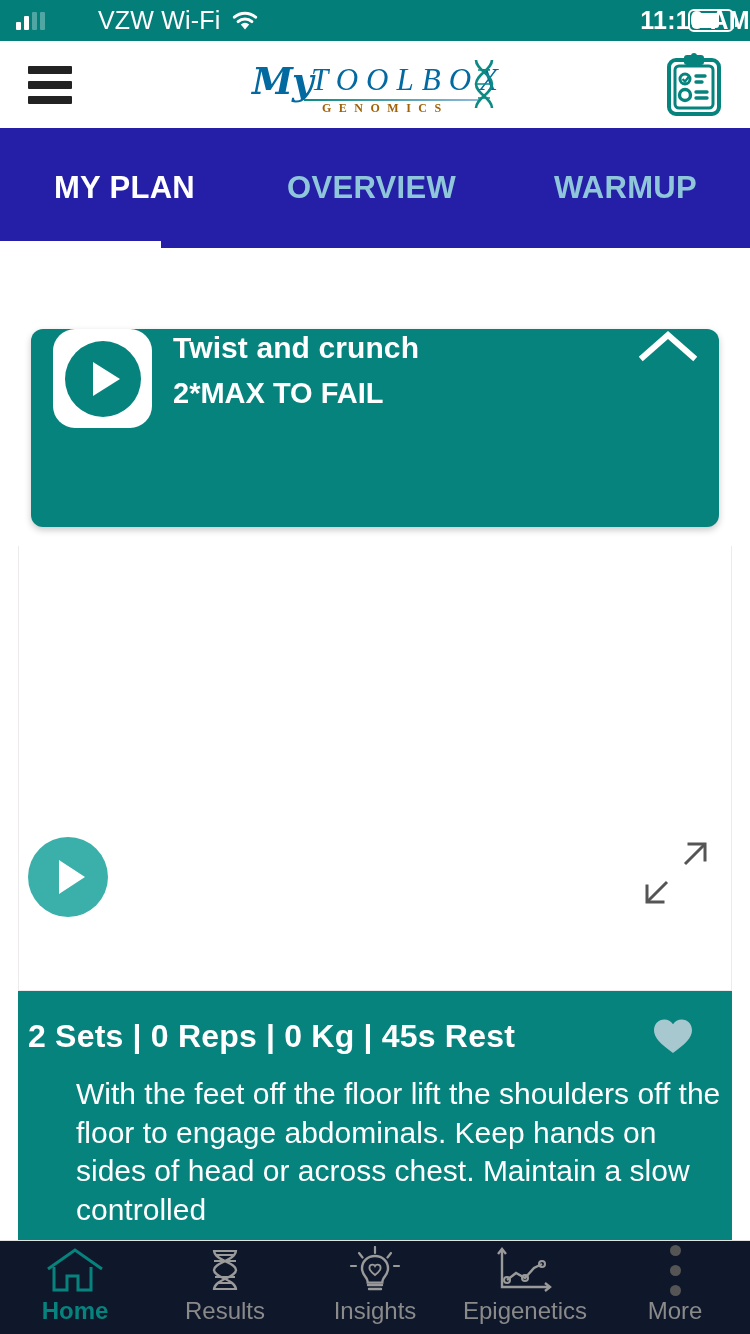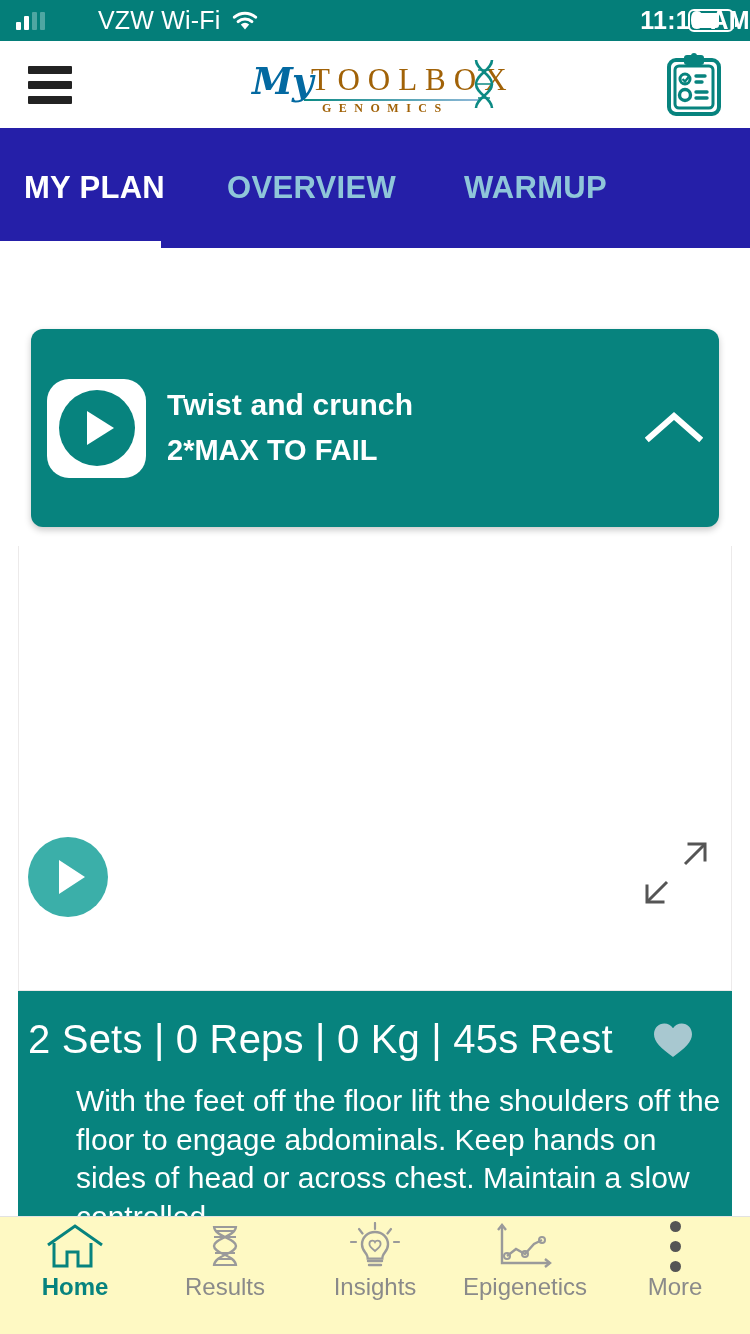--- a/index.html
+++ b/index.html
@@ -52,21 +52,21 @@
   }
   .logo { position:relative; width:252px; height:62px; }
   .logo .my {
     position:absolute; left:3px; top:5px;
     font-family:"DejaVu Serif", serif; font-style:italic; font-weight:700;
     font-size:37px; color:#0369a1; letter-spacing:-1px;
   }
   .logo .toolbox {
     position:absolute; left:62px; top:8px;
     font-family:"Liberation Serif", serif; font-size:31px;
-    letter-spacing:8px; color:#a16207;
+    letter-spacing:8px; color:#0369a1;font-style:italic;
   }
   .logo .rule {
     position:absolute; left:55px; top:45px; width:175px; height:2px;
     background:linear-gradient(to right,#0c8a84,#8fb8d8);
   }
   .logo .genomics {
     position:absolute; left:73px; top:47px;
     font-family:"Liberation Serif", serif; font-size:12px;
     letter-spacing:7.5px; color:#a16207; font-weight:700;
   }
@@ -74,36 +74,36 @@
   .clipboard { margin-left:auto; z-index:2; cursor:pointer; }
 
   
   .tabbar {
     position:absolute; top:128px; left:0; width:750px; height:120px;
     background:#251FA8; overflow:hidden;
   }
   .tabs { display:flex; align-items:center; height:100%; }
   .tab {
     flex:0 0 auto; font-size:31px; font-weight:700;
-    color:#8FC6D9; white-space:nowrap; letter-spacing:.3px; cursor:pointer;
+    color:#8FC6D9; white-space:nowrap; letter-spacing:.3px; cursor:pointer;margin-left:30px;
   }
   .tab.t0 { padding:0 0 0 24px; color:#fff; }
   .tab.t1 { padding:0 0 0 62px; }
   .tab.t2 { padding:0 0 0 68px; }
   .tab.t3 { padding:0 0 0 68px; }
   .tab-underline {
     position:absolute; bottom:0; left:0; width:161px; height:7px; background:#fff;
   }
 
   
   .ex-card {
     position:absolute; left:31px; top:329px; width:688px; height:198px;
     background:#07837E; border-radius:12px;
     box-shadow:0 3px 7px rgba(0,0,0,.22);
-    display:flex; align-items:center; padding:0 16px; cursor:pointer;
+    display:flex; padding:0 22px; cursor:pointer;
   }
   .ex-play {
     width:99px; height:99px; background:#fff; border-radius:22px;
     display:flex; align-items:center; justify-content:center; flex:0 0 auto;
   }
   .ex-play .circ {
     width:76px; height:76px; border-radius:50%; background:#07837E;
     display:flex; align-items:center; justify-content:center;
   }
   .ex-play .tri {
@@ -134,30 +134,30 @@
     border-bottom:17px solid transparent;
   }
   .vid-expand { position:absolute; right:18px; top:290px; cursor:pointer; }
 
   
   .detail {
     position:absolute; left:18px; top:991px; width:714px; height:249px;
     background:#07837E; color:#fff; padding:26px 10px 0 10px; overflow:hidden;
   }
   .stats-row { display:flex; align-items:center; }
-  .stats { font-size:40px; font-weight:400; letter-spacing:.2px; }
+  .stats { font-size:32px; font-weight:700; letter-spacing:.2px; }
   .fav { margin-left:auto; margin-right:28px; }
   .desc {
     margin-top:20px; font-size:30px; line-height:1.29; font-weight:400;margin-left:48px;
   }
 
   
   .bottomnav {
-    position:absolute; left:0; bottom:0; width:750px; height:118px;
-    background:#fef9c3; border-top:1px solid #e2e2e2;
+    position:absolute; left:0; bottom:0; width:750px; height:94px;
+    background:#0f172a; border-top:1px solid #e2e2e2;
     display:flex; align-items:flex-start; padding-top:6px;
   }
   .bn-item {
     flex:1; display:flex; flex-direction:column; align-items:center;
     gap:4px; cursor:pointer;
   }
   .bn-icon { height:46px; display:flex; align-items:center; justify-content:center; }
   .bn-label { font-size:24px; color:#8A8A8A; }
   .bn-item.active .bn-label { color:#07837E; font-weight:700; }
   .dots { display:flex; flex-direction:column; gap:9px; align-items:center; }

